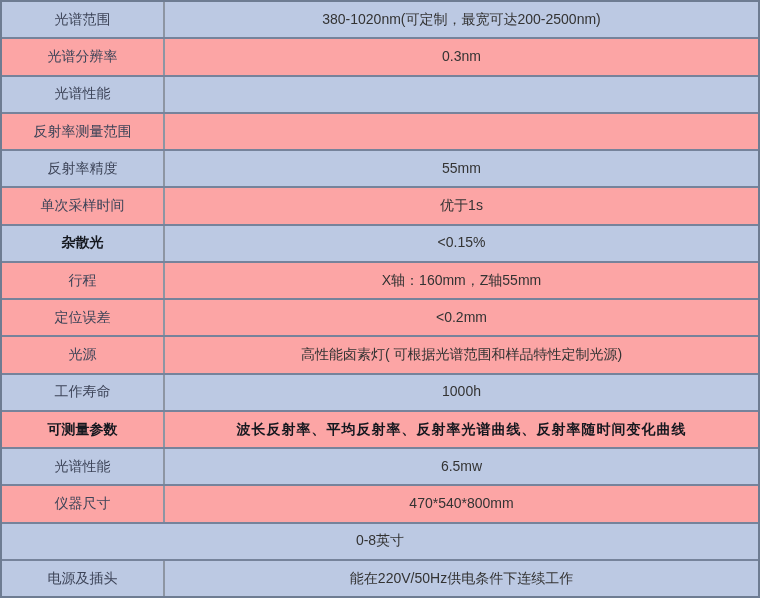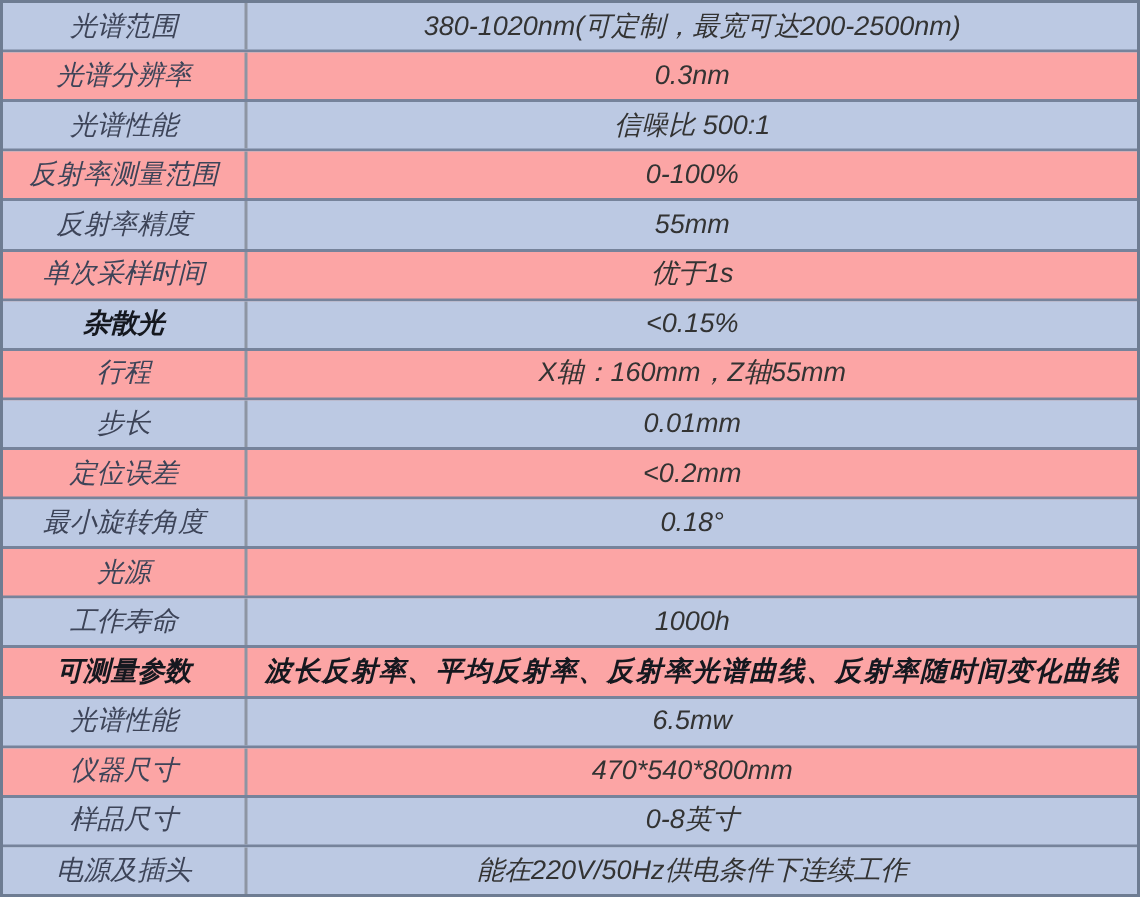--- a/index.html
+++ b/index.html
@@ -22,26 +22,25 @@
     border-bottom: 2px solid #76839b;
   }
   .spec-row:last-child { border-bottom: none; }
   .spec-row.blue { background: #bcc9e3; }
   .spec-row.white { background: #fca5a5; }
   .cell {
     display: flex;
     align-items: center;
     justify-content: center;
     text-align: center;
-    font-size: 18px;
+    font-size: 14px;
     line-height: 1.1;
     padding: 0 6px;
     white-space: nowrap;
     overflow: hidden;
-    font-style: italic;
   }
   .label-cell {
     width: 163px;
     flex: 0 0 163px;
     border-right: 2px solid #8d95a3;
     color: #3d4458;
   }
   .value-cell {
     flex: 1 1 auto;
     color: #333333;
@@ -56,74 +55,64 @@
     <div class="spec-row blue">
       <div class="cell label-cell">光谱范围</div>
       <div class="cell value-cell">380-1020nm(可定制，最宽可达200-2500nm)</div>
     </div>
     <div class="spec-row white">
       <div class="cell label-cell">光谱分辨率</div>
       <div class="cell value-cell">0.3nm</div>
     </div>
     <div class="spec-row blue">
       <div class="cell label-cell">光谱性能</div>
-      <div class="cell value-cell">信噪比 500:1</div>
     </div>
     <div class="spec-row white">
       <div class="cell label-cell">反射率测量范围</div>
-      <div class="cell value-cell">0-100%</div>
     </div>
     <div class="spec-row blue">
       <div class="cell label-cell">反射率精度</div>
       <div class="cell value-cell">55mm</div>
     </div>
     <div class="spec-row white">
       <div class="cell label-cell">单次采样时间</div>
       <div class="cell value-cell">优于1s</div>
     </div>
     <div class="spec-row blue bold-label">
       <div class="cell label-cell">杂散光</div>
       <div class="cell value-cell">&lt;0.15%</div>
     </div>
     <div class="spec-row white">
       <div class="cell label-cell">行程</div>
       <div class="cell value-cell">X轴：160mm，Z轴55mm</div>
     </div>
-    <div class="spec-row blue">
-      <div class="cell label-cell">步长</div>
-      <div class="cell value-cell">0.01mm</div>
-    </div>
     <div class="spec-row white">
       <div class="cell label-cell">定位误差</div>
       <div class="cell value-cell">&lt;0.2mm</div>
     </div>
-    <div class="spec-row blue">
-      <div class="cell label-cell">最小旋转角度</div>
-      <div class="cell value-cell">0.18°</div>
-    </div>
     <div class="spec-row white">
       <div class="cell label-cell">光源</div>
+      <div class="cell value-cell">高性能卤素灯( 可根据光谱范围和样品特性定制光源)</div>
     </div>
     <div class="spec-row blue">
       <div class="cell label-cell">工作寿命</div>
       <div class="cell value-cell">1000h</div>
     </div>
     <div class="spec-row white bold-label bold-value">
       <div class="cell label-cell">可测量参数</div>
       <div class="cell value-cell">波长反射率、平均反射率、反射率光谱曲线、反射率随时间变化曲线</div>
     </div>
     <div class="spec-row blue">
       <div class="cell label-cell">光谱性能</div>
       <div class="cell value-cell">6.5mw</div>
     </div>
     <div class="spec-row white">
       <div class="cell label-cell">仪器尺寸</div>
       <div class="cell value-cell">470*540*800mm</div>
     </div>
     <div class="spec-row blue">
-      <div class="cell label-cell">样品尺寸</div>
       <div class="cell value-cell">0-8英寸</div>
     </div>
     <div class="spec-row blue">
       <div class="cell label-cell">电源及插头</div>
       <div class="cell value-cell">能在220V/50Hz供电条件下连续工作</div>
     </div>
   </div>
 
 </body></html>

